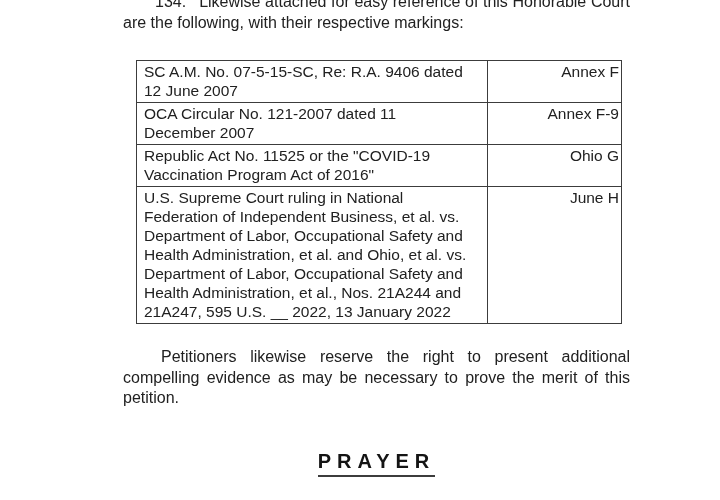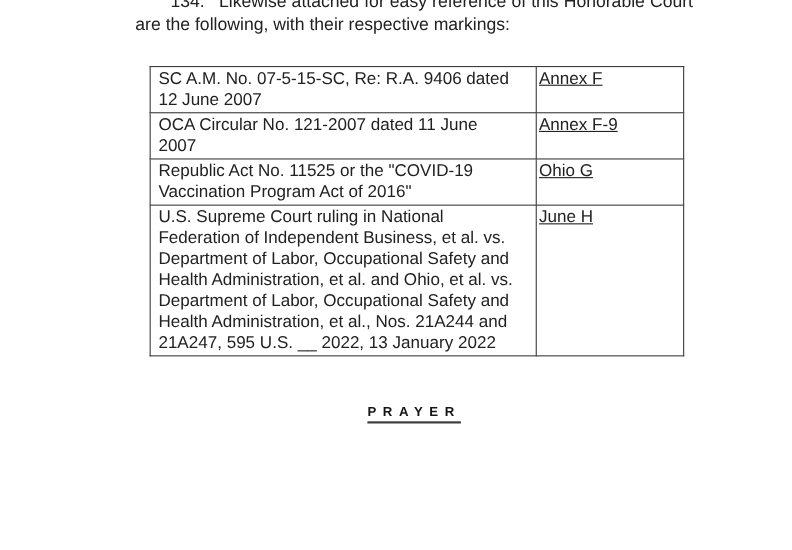--- a/index.html
+++ b/index.html
@@ -38,38 +38,37 @@
     margin-top: 27px;
   }
   .annex-table td {
     border: 1px solid #3c3c3c;
     font-size: 15.5px;
     line-height: 19px;
     vertical-align: top;
     padding: 1px 16px 2px 7px;
   }
   .annex-table td.marking {
-    text-align: left;
+    text-align: right;
     padding: 1px 2px 2px 2px;
-    text-decoration: underline;
   }
   .col-desc { width: 351px; }
   .col-mark { width: 134px; }
   .reservation {
     margin-top: 23px;
     line-height: 20.5px;
     text-indent: 38px;
   }
   .heading {
     margin-top: 41px;
     text-align: center;
   }
   .heading .heading-text {
     display: inline-block;
-    font-size: 12px;
+    font-size: 20px;
     font-weight: bold;
     letter-spacing: 6px;
     color: #141414;
     border-bottom: 2px solid #3c3c3c;
     padding-bottom: 2px;
   }
 </style>
 </head>
 <body>
 
@@ -81,32 +80,33 @@
     <colgroup>
       <col class="col-desc">
       <col class="col-mark">
     </colgroup>
     <tbody>
       <tr>
         <td>SC A.M. No. 07-5-15-SC, Re: R.A. 9406 dated 12 June 2007</td>
         <td class="marking">Annex F</td>
       </tr>
       <tr>
-        <td>OCA Circular No. 121-2007 dated 11 June 2007</td>
+        <td>OCA Circular No. 121-2007 dated 11 December 2007</td>
         <td class="marking">Annex F-9</td>
       </tr>
       <tr>
         <td>Republic Act No. 11525 or the "COVID-19 Vaccination Program Act of 2016"</td>
         <td class="marking">Ohio G</td>
       </tr>
       <tr>
         <td>U.S. Supreme Court ruling in National Federation of Independent Business, et al. vs. Department of Labor, Occupational Safety and Health Administration, et al. and Ohio, et al. vs. Department of Labor, Occupational Safety and Health Administration, et al., Nos. 21A244 and 21A247, 595 U.S. __ 2022, 13 January 2022</td>
         <td class="marking">June H</td>
       </tr>
     </tbody>
   </table>
 
+  <p class="para reservation">Petitioners likewise reserve the right to present additional compelling evidence as may be necessary to prove the merit of this petition.</p>
 
   <div class="heading">
     <span class="heading-text">PRAYER</span>
   </div>
 
 </div>
 
 </body></html>

